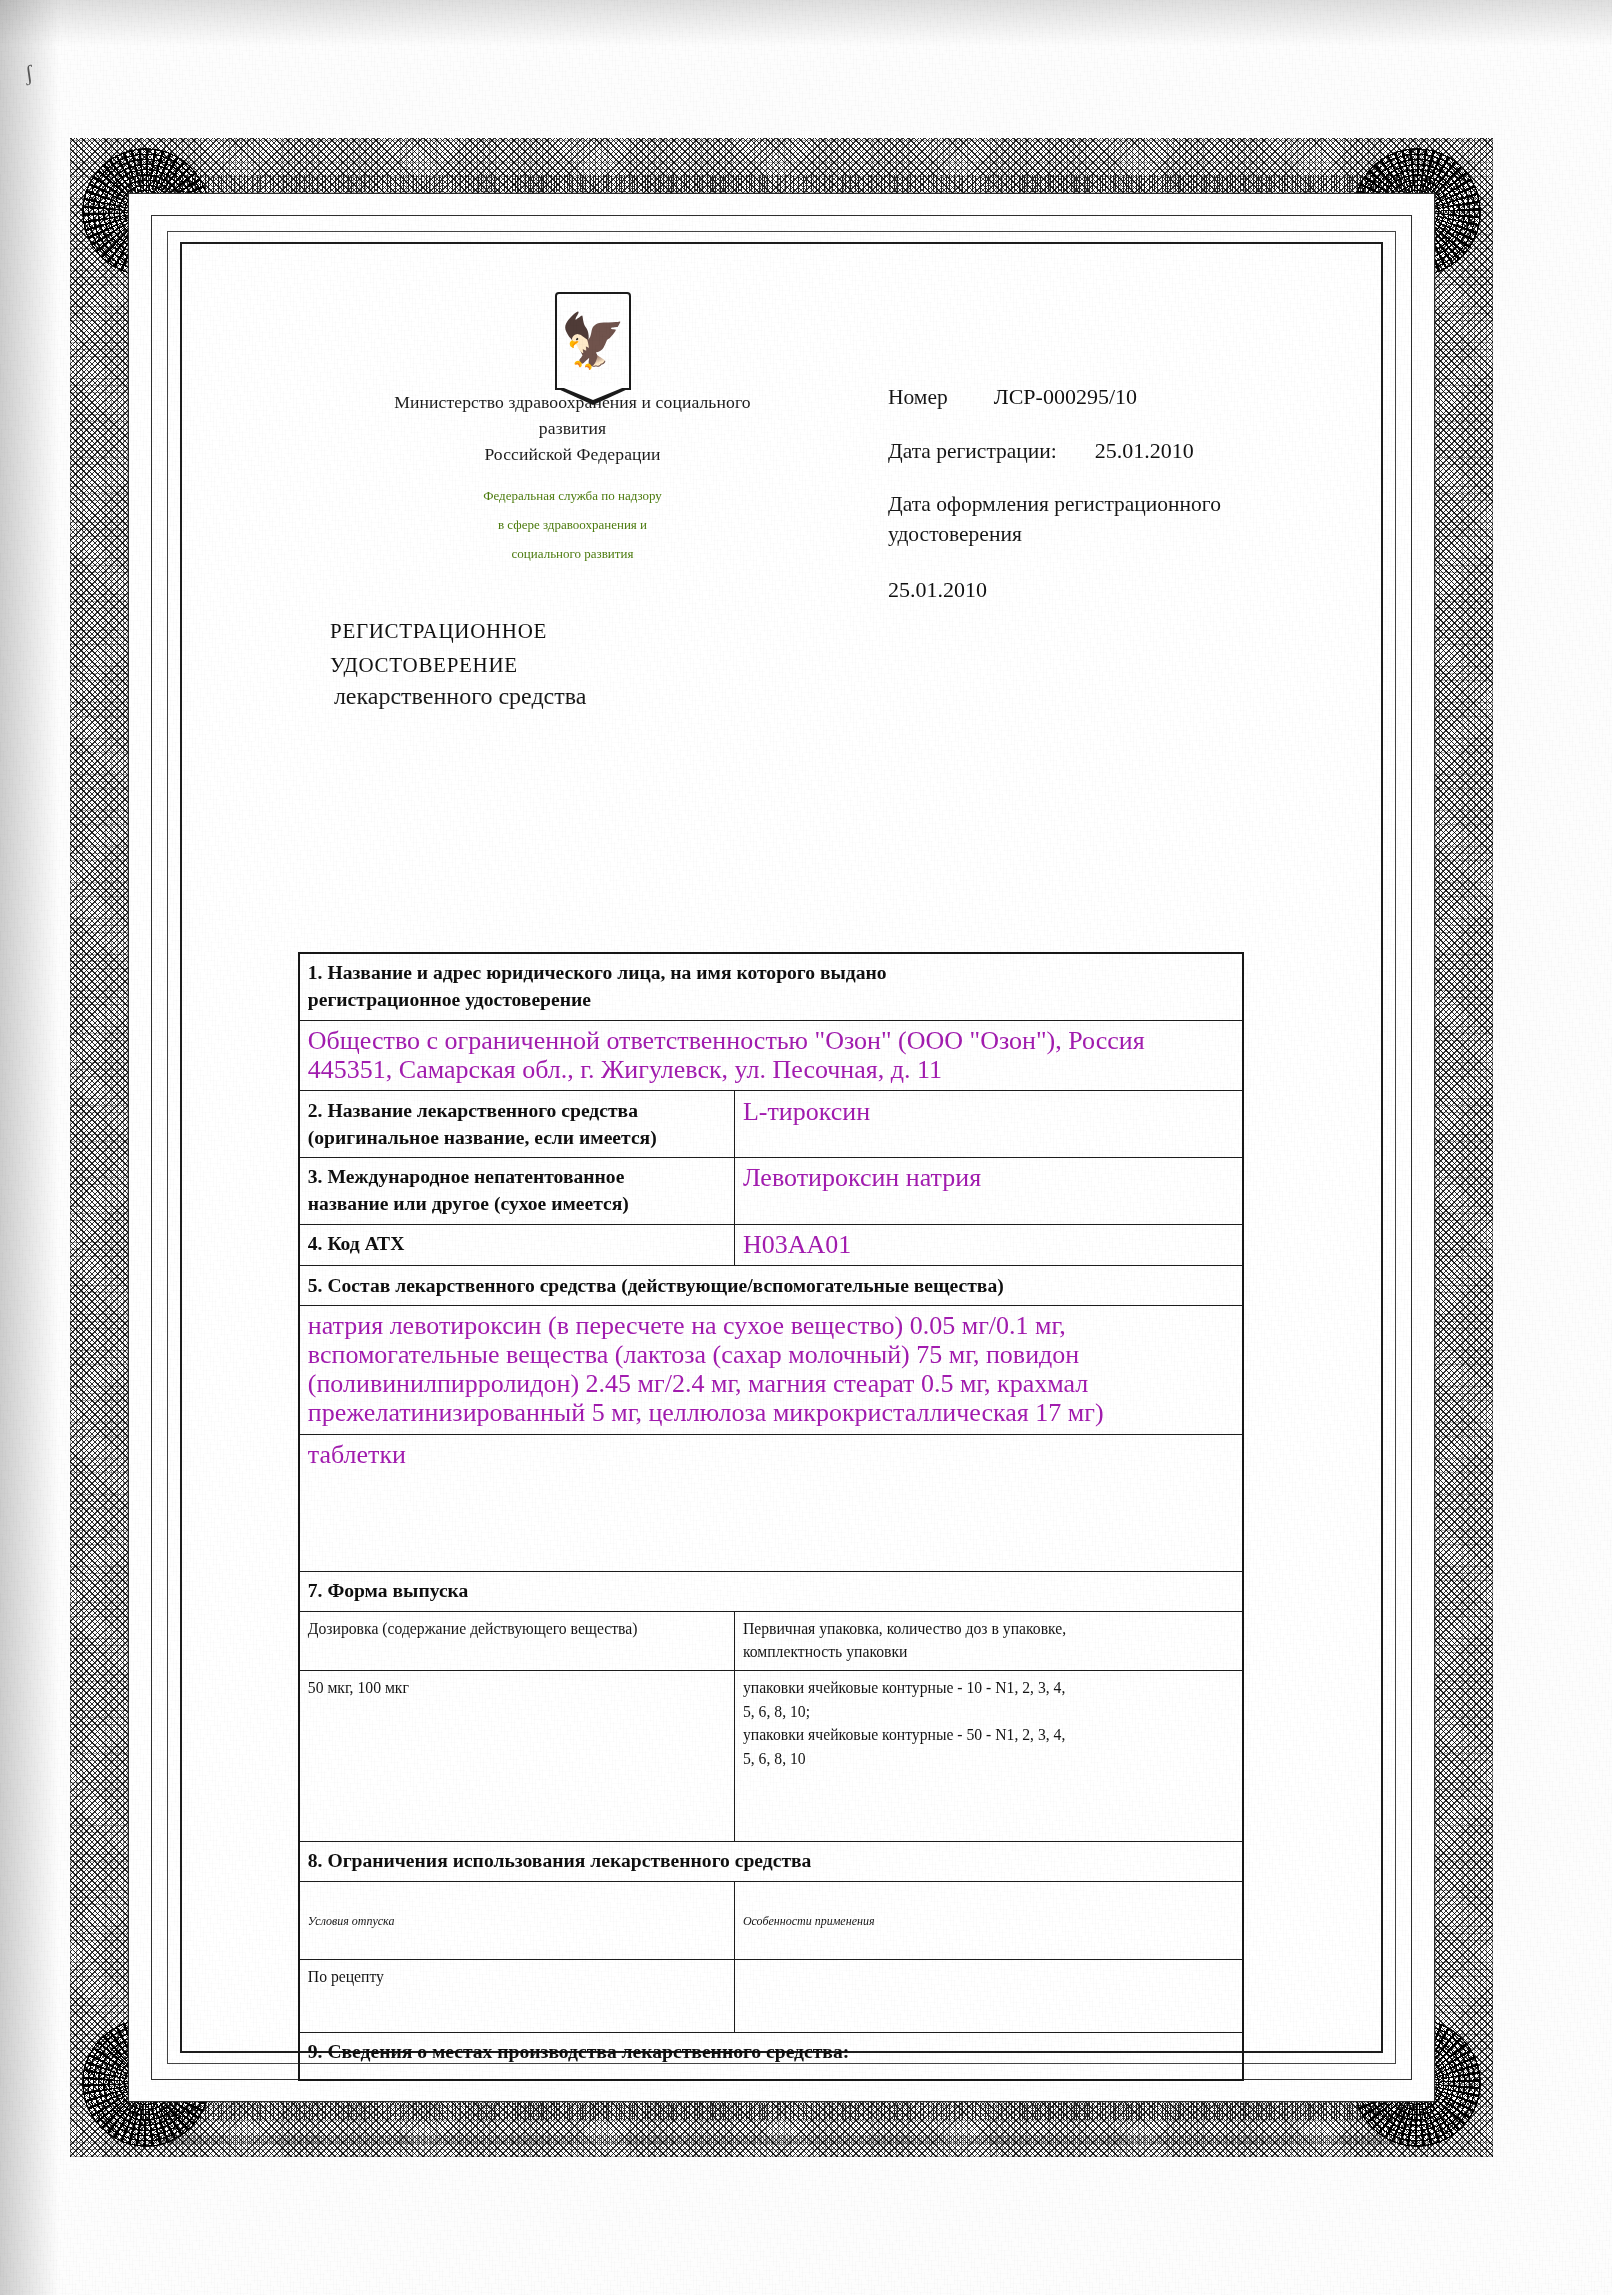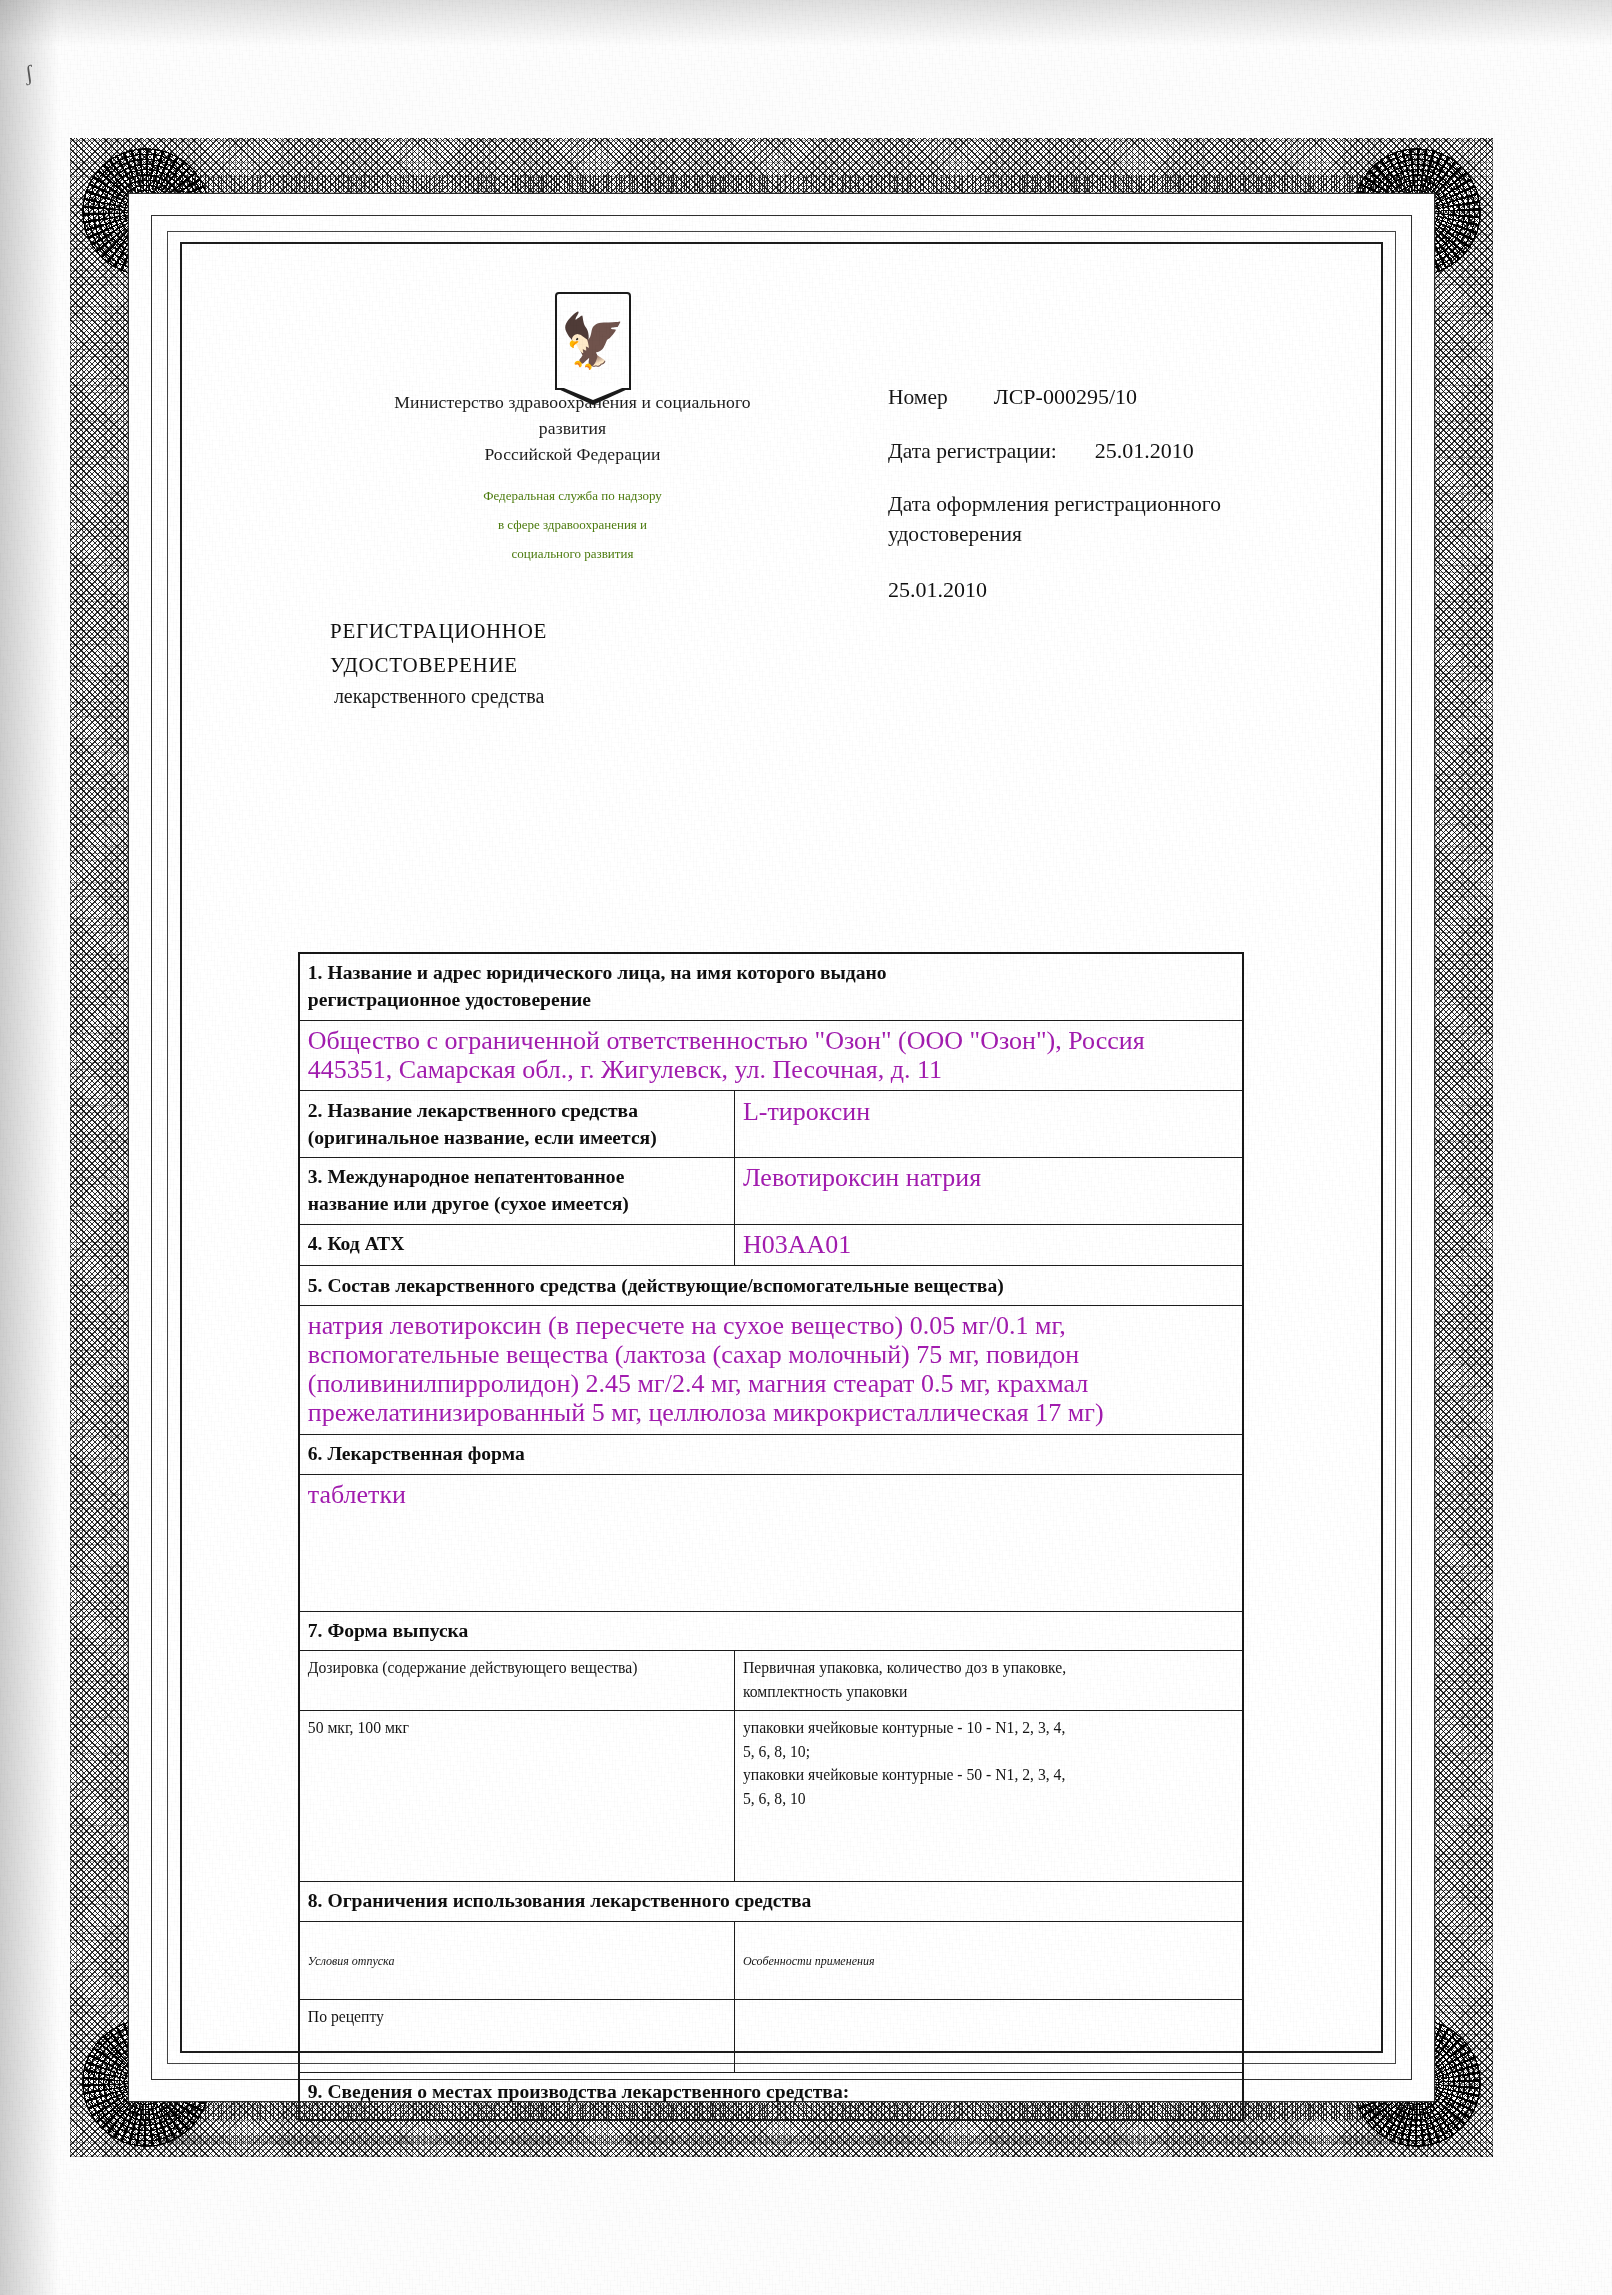--- a/index.html
+++ b/index.html
@@ -167,21 +167,21 @@
   }
   #doc-title {
     margin-top: 46px;
     text-align: left;
     padding-left: 51px;
   }
   .title-main {
     font-size: 21px; line-height: 34px; color:#111; letter-spacing: 0.7px;
   }
   .title-sub {
-    font-size: 20px; line-height: 29px; color:#1a1a1a; padding-left: 3.9px;
+    font-size: 24px; line-height: 29px; color:#1a1a1a; padding-left: 3.9px;
   }
 
   .reg-row { display:flex; align-items:baseline; }
   .reg-label { font-size: 21.5px; color:#171717; line-height: 30px; }
   .reg-value { font-size: 22px; color:#111; line-height: 30px; }
   .reg-gap-1 { width: 46px; }
   .reg-gap-2 { width: 38px; }
   .reg-block { margin-bottom: 23.5px; }
   .reg-multiline { font-size: 21.5px; line-height: 30px; color:#171717; }
   .reg-date-alone { font-size: 22px; color:#111; line-height: 30px; margin-top: 26px; }
@@ -357,25 +357,20 @@
             <tr>
               <td colspan="2">
                 <div class="sec-body">натрия левотироксин (в пересчете на сухое вещество) 0.05 мг/0.1 мг,</div>
                 <div class="sec-body">вспомогательные вещества (лактоза (сахар молочный) 75 мг, повидон</div>
                 <div class="sec-body">(поливинилпирролидон) 2.45 мг/2.4 мг, магния стеарат 0.5 мг, крахмал</div>
                 <div class="sec-body">прежелатинизированный 5 мг, целлюлоза микрокристаллическая 17 мг)</div>
               </td>
             </tr>
 
             <tr>
-              <td colspan="2">
-                <div class="sec-head">6. Лекарственная форма</div>
-              </td>
-            </tr>
-            <tr>
               <td colspan="2" class="tall-6">
                 <div class="sec-body">таблетки</div>
               </td>
             </tr>
 
             <tr>
               <td colspan="2">
                 <div class="sec-head">7. Форма выпуска</div>
               </td>
             </tr>

